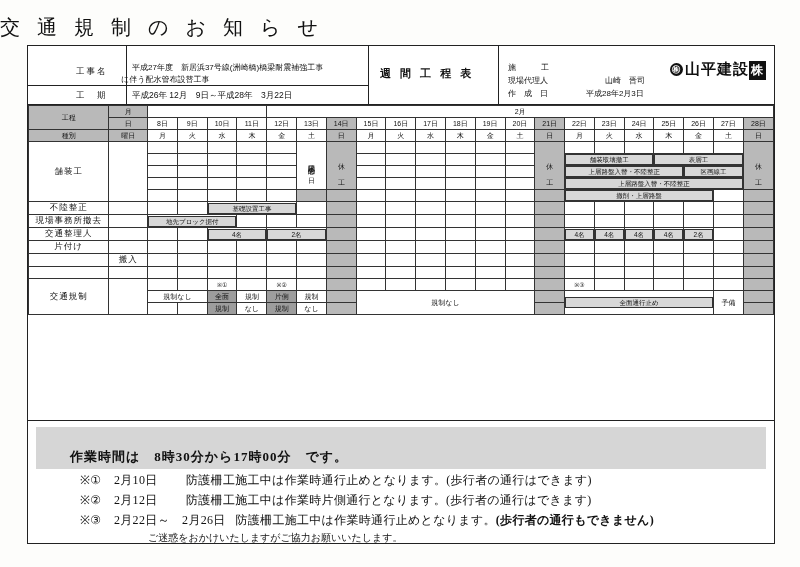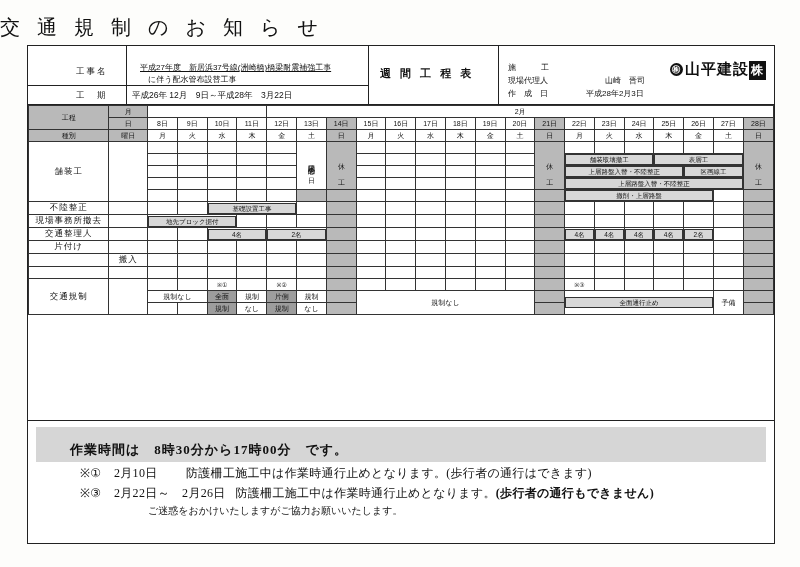--- a/index.html
+++ b/index.html
@@ -25,22 +25,22 @@
   .hdr .lbl{
     position:absolute;font-size:8.5px;
   }
   .kou-name{left:48px;top:20px;font-size:9px;letter-spacing:2px;}
   .kou-ki{left:48px;top:44px;font-size:9px;letter-spacing:2px;}
   .vline1{position:absolute;left:98px;top:0;width:1px;height:58px;background:#222;}
   .vline2{position:absolute;left:340px;top:0;width:1px;height:58px;background:#222;}
   .vline3{position:absolute;left:470px;top:0;width:1px;height:58px;background:#222;}
   .hline-a{position:absolute;left:0;top:39px;width:340px;height:1px;background:#222;}
   .row1{position:absolute;left:104px;top:3px;font-size:8px;}
-  .row2{position:absolute;left:112px;top:16px;font-size:8px;text-decoration:underline;}
-  .row3{position:absolute;left:120px;top:28px;font-size:8px;}
+  .row2{position:absolute;left:104px;top:16px;font-size:8px;}
+  .row3{position:absolute;left:93px;top:28px;font-size:8px;}
   .kiexp{position:absolute;left:104px;top:44px;font-size:8.5px;}
   .weekly{
     position:absolute;left:352px;top:20px;font-size:11px;letter-spacing:3px;
     font-weight:bold;
   }
   .sekou{position:absolute;left:480px;top:16px;font-size:8px;letter-spacing:3px;}
   .genba{position:absolute;left:480px;top:29px;font-size:8px;}
   .sakusei{position:absolute;left:480px;top:42px;font-size:8px;}
   .genba-v{position:absolute;left:577px;top:29px;font-size:8px;}
   .sakusei-v{position:absolute;left:558px;top:42px;font-size:8px;}
@@ -80,21 +80,21 @@
     display:block;height:9px;line-height:9px;
   }
   .name{font-size:8.5px;letter-spacing:1px;border-radius:25px;}
   
   .notes{
     position:absolute;left:0;bottom:0;width:746px;height:122px;
     border-top:1px solid #222;background:#fff;
   }
   .worktime{
     margin:6px 8px 2px 8px;background:#d6d6d6;border:0;
-    font-size:13px;padding:14px 0 3px 34px;letter-spacing:1px;
+    font-size:13px;padding:21px 0 3px 34px;letter-spacing:1px;
     font-family:"Liberation Serif", serif;font-weight:bold;
   }
   .note{
     font-size:12px;margin:2px 0 0 52px;letter-spacing:0.3px;
     font-family:"Liberation Serif", serif;
   }
   .note b{font-weight:bold;}
   .note .mk{display:inline-block;width:34px;}
   .note .d{display:inline-block;width:72px;}
   .closing{font-size:10px;margin:2px 0 0 120px;font-family:"Liberation Serif", serif;}
@@ -541,19 +541,22 @@
       </tr>
     </tbody>
       </table>
 
     <div class="notes">
       <div class="worktime">作業時間は　8時30分から17時00分　です。</div>
       <div class="note">
         <span class="mk">※①</span><span class="d">2月10日</span><span>防護柵工施工中は作業時通行止めとなります。(歩行者の通行はできます)</span>
       </div>
       <div class="note">
+        <span class="mk">※②</span><span class="d">2月12日</span><span>防護柵工施工中は作業時片側通行となります。(歩行者の通行はできます)</span>
+      </div>
+      <div class="note">
         <span class="mk">※③</span><span>2月22日～　2月26日</span>&nbsp;&nbsp;&nbsp;<span>防護柵工施工中は作業時通行止めとなります。</span><b>(歩行者の通行もできません)</b>
       </div>
       <div class="closing">ご迷惑をおかけいたしますがご協力お願いいたします。</div>
     </div>
 
   </div>
 </div>
 
 </body></html>

